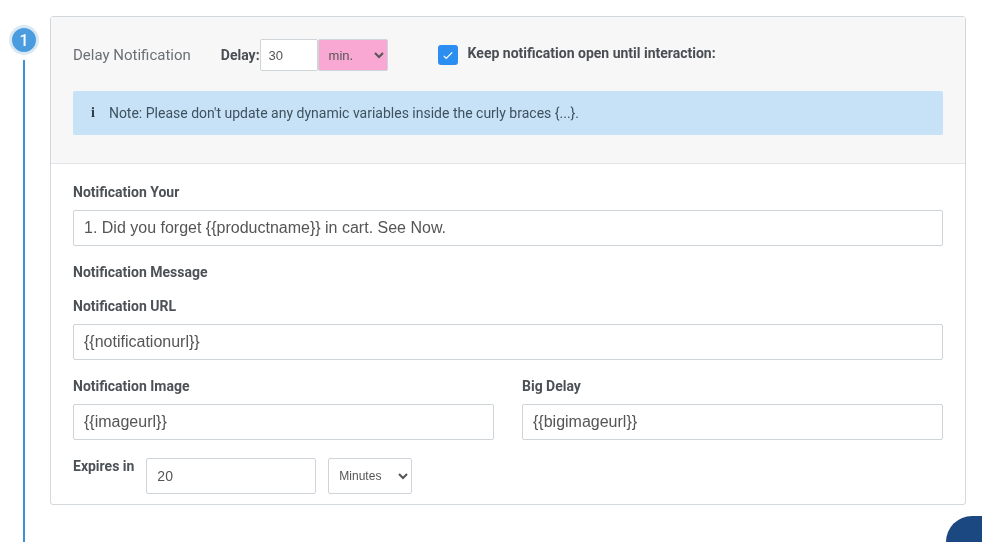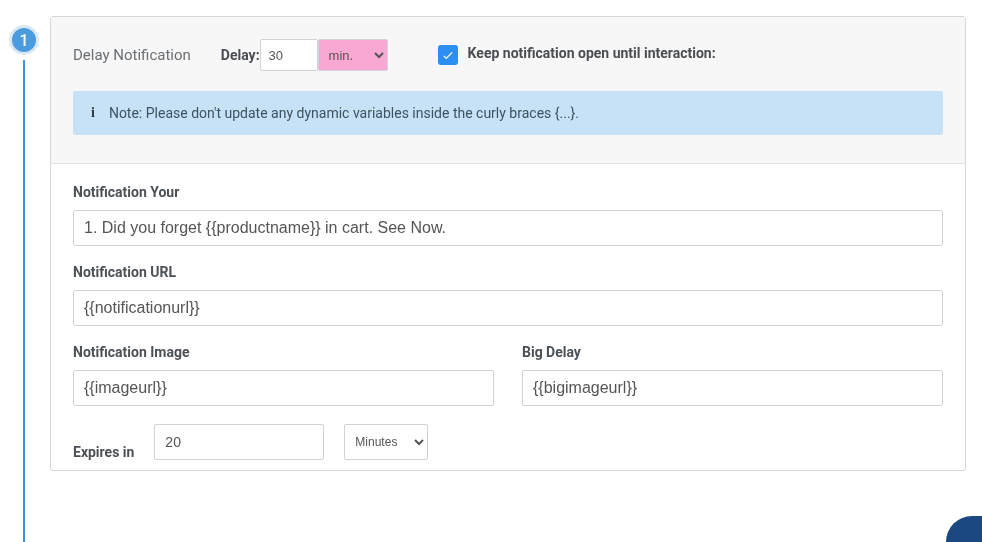--- a/index.html
+++ b/index.html
@@ -162,22 +162,22 @@
     }
     .two-col {
       display: flex;
       gap: 28px;
     }
     .two-col > div {
       flex: 1;
     }
     .expires-row {
       display: flex;
-      align-items: flex-end;
-      gap: 20px;
+      align-items: flex-start;
+      gap: 12px;
     }
     .expires-label {
       font-size: 14px;
       font-weight: 700;
       color: #4c5156;
     }
     .expires-input {
       width: 170px;
       height: 36px;
       border: 1px solid #cfd4d8;
@@ -245,20 +245,21 @@
   </div>
 
   <div class="panel-body">
 
     <div class="field-block">
       <span class="field-label">Notification Your</span>
       <input class="field-input" type="text" value="1. Did you forget {{productname}} in cart. See Now." style="">
     </div>
 
     <div class="field-block">
+      <span class="field-label">Notification Message</span>
     </div>
 
     <div class="field-block">
       <span class="field-label">Notification URL</span>
       <input class="field-input" type="text" value="{{notificationurl}}" style="">
     </div>
 
     <div class="two-col field-block">
       <div>
         <span class="field-label">Notification Image</span>

